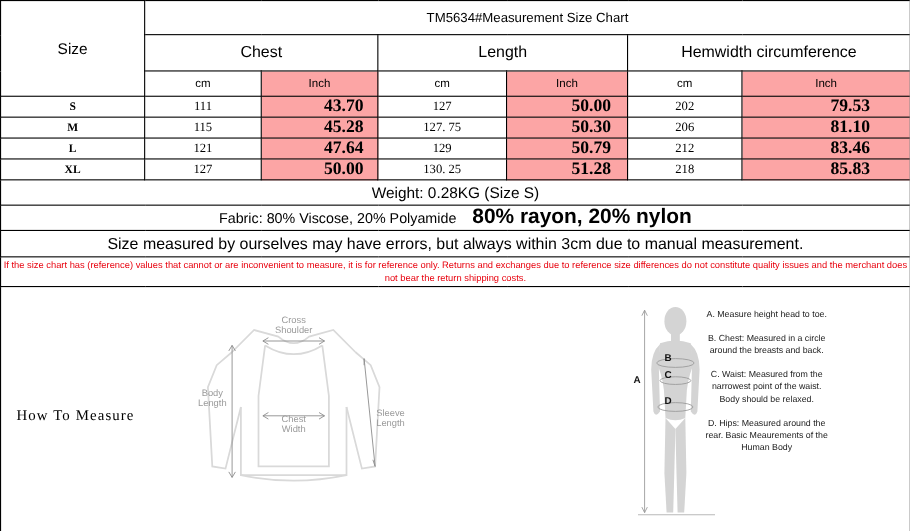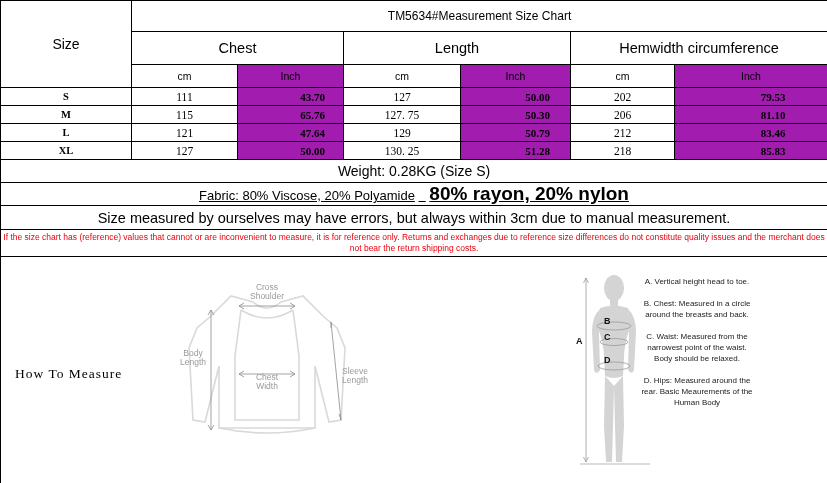--- a/index.html
+++ b/index.html
@@ -47,35 +47,35 @@
     font-size: 14.5px;
     height: 32px;
   }
   .unit-head {
     font-family: "Liberation Sans", sans-serif;
     font-size: 10.5px;
     font-weight: bold;
     height: 22px;
   }
   .yellow {
-    background: #a21caf;
+    background: #fca5a5;
     color: #000000;
   }
   .data-cell {
     font-family: "Liberation Serif", serif;
     font-size: 11.5px;
     height: 17px;
   }
   .data-cell.sz {
     font-size: 10.5px;
     font-weight: bold;
   }
   .data-cell.yellow {
     font-weight: bold;
-    font-size: 11px;
+    font-size: 16px;
     padding-left: 44px;
   }
   .weight-row td {
     font-family: Liberation Sans, sans-serif;
     font-size: 14px;
     font-weight: bold;
     height: 22px;
   }
   .fabric-row td {
     font-family: "Liberation Sans", sans-serif;
@@ -137,21 +137,21 @@
     top: 18px;
     width: 116px;
     font-family: "Liberation Sans", sans-serif;
     font-size: 8px;
     line-height: 11px;
     color: #222;
     text-align: center;
   }
   .desc-item { margin-bottom: 11px; }
   .desc-item:last-child { margin-bottom: 18px; }
-  .fab-inline { display: inline; text-decoration: underline; }
+  .fab-inline { display: inline; }
 </style>
 </head>
 <body>
 
 <div id="page">
   <table class="chart">
     <colgroup>
       <col style="width:131px">
       <col style="width:106px">
       <col style="width:106px">
@@ -184,21 +184,21 @@
         <td class="data-cell">111</td>
         <td class="data-cell yellow">43.70</td>
         <td class="data-cell">127</td>
         <td class="data-cell yellow">50.00</td>
         <td class="data-cell">202</td>
         <td class="data-cell yellow">79.53</td>
       </tr>
       <tr>
         <td class="data-cell sz">M</td>
         <td class="data-cell">115</td>
-        <td class="data-cell yellow">65.76</td>
+        <td class="data-cell yellow">45.28</td>
         <td class="data-cell">127. 75</td>
         <td class="data-cell yellow">50.30</td>
         <td class="data-cell">206</td>
         <td class="data-cell yellow">81.10</td>
       </tr>
       <tr>
         <td class="data-cell sz">L</td>
         <td class="data-cell">121</td>
         <td class="data-cell yellow">47.64</td>
         <td class="data-cell">129</td>
@@ -307,21 +307,21 @@
               </g>
               <g fill="#111" font-family="Liberation Sans, sans-serif" font-size="9" font-weight="bold">
                 <text x="10" y="78">A</text>
                 <text x="38" y="58">B</text>
                 <text x="38" y="74">C</text>
                 <text x="38" y="97">D</text>
               </g>
             </svg>
 
             <div class="desc-list">
-              <div class="desc-item">A. Vertical height head to toe.</div>
+              <div class="desc-item">A. Measure height head to toe.</div>
               <div class="desc-item">B. Chest: Measured in a circle around the breasts and back.</div>
               <div class="desc-item">C. Waist: Measured from the narrowest point of the waist. Body should be relaxed.</div>
               <div class="desc-item">D. Hips: Measured around the rear. Basic Meaurements of the Human Body</div>
             </div>
 
           </div>
         </td>
       </tr>
     </tbody>
   </table>

